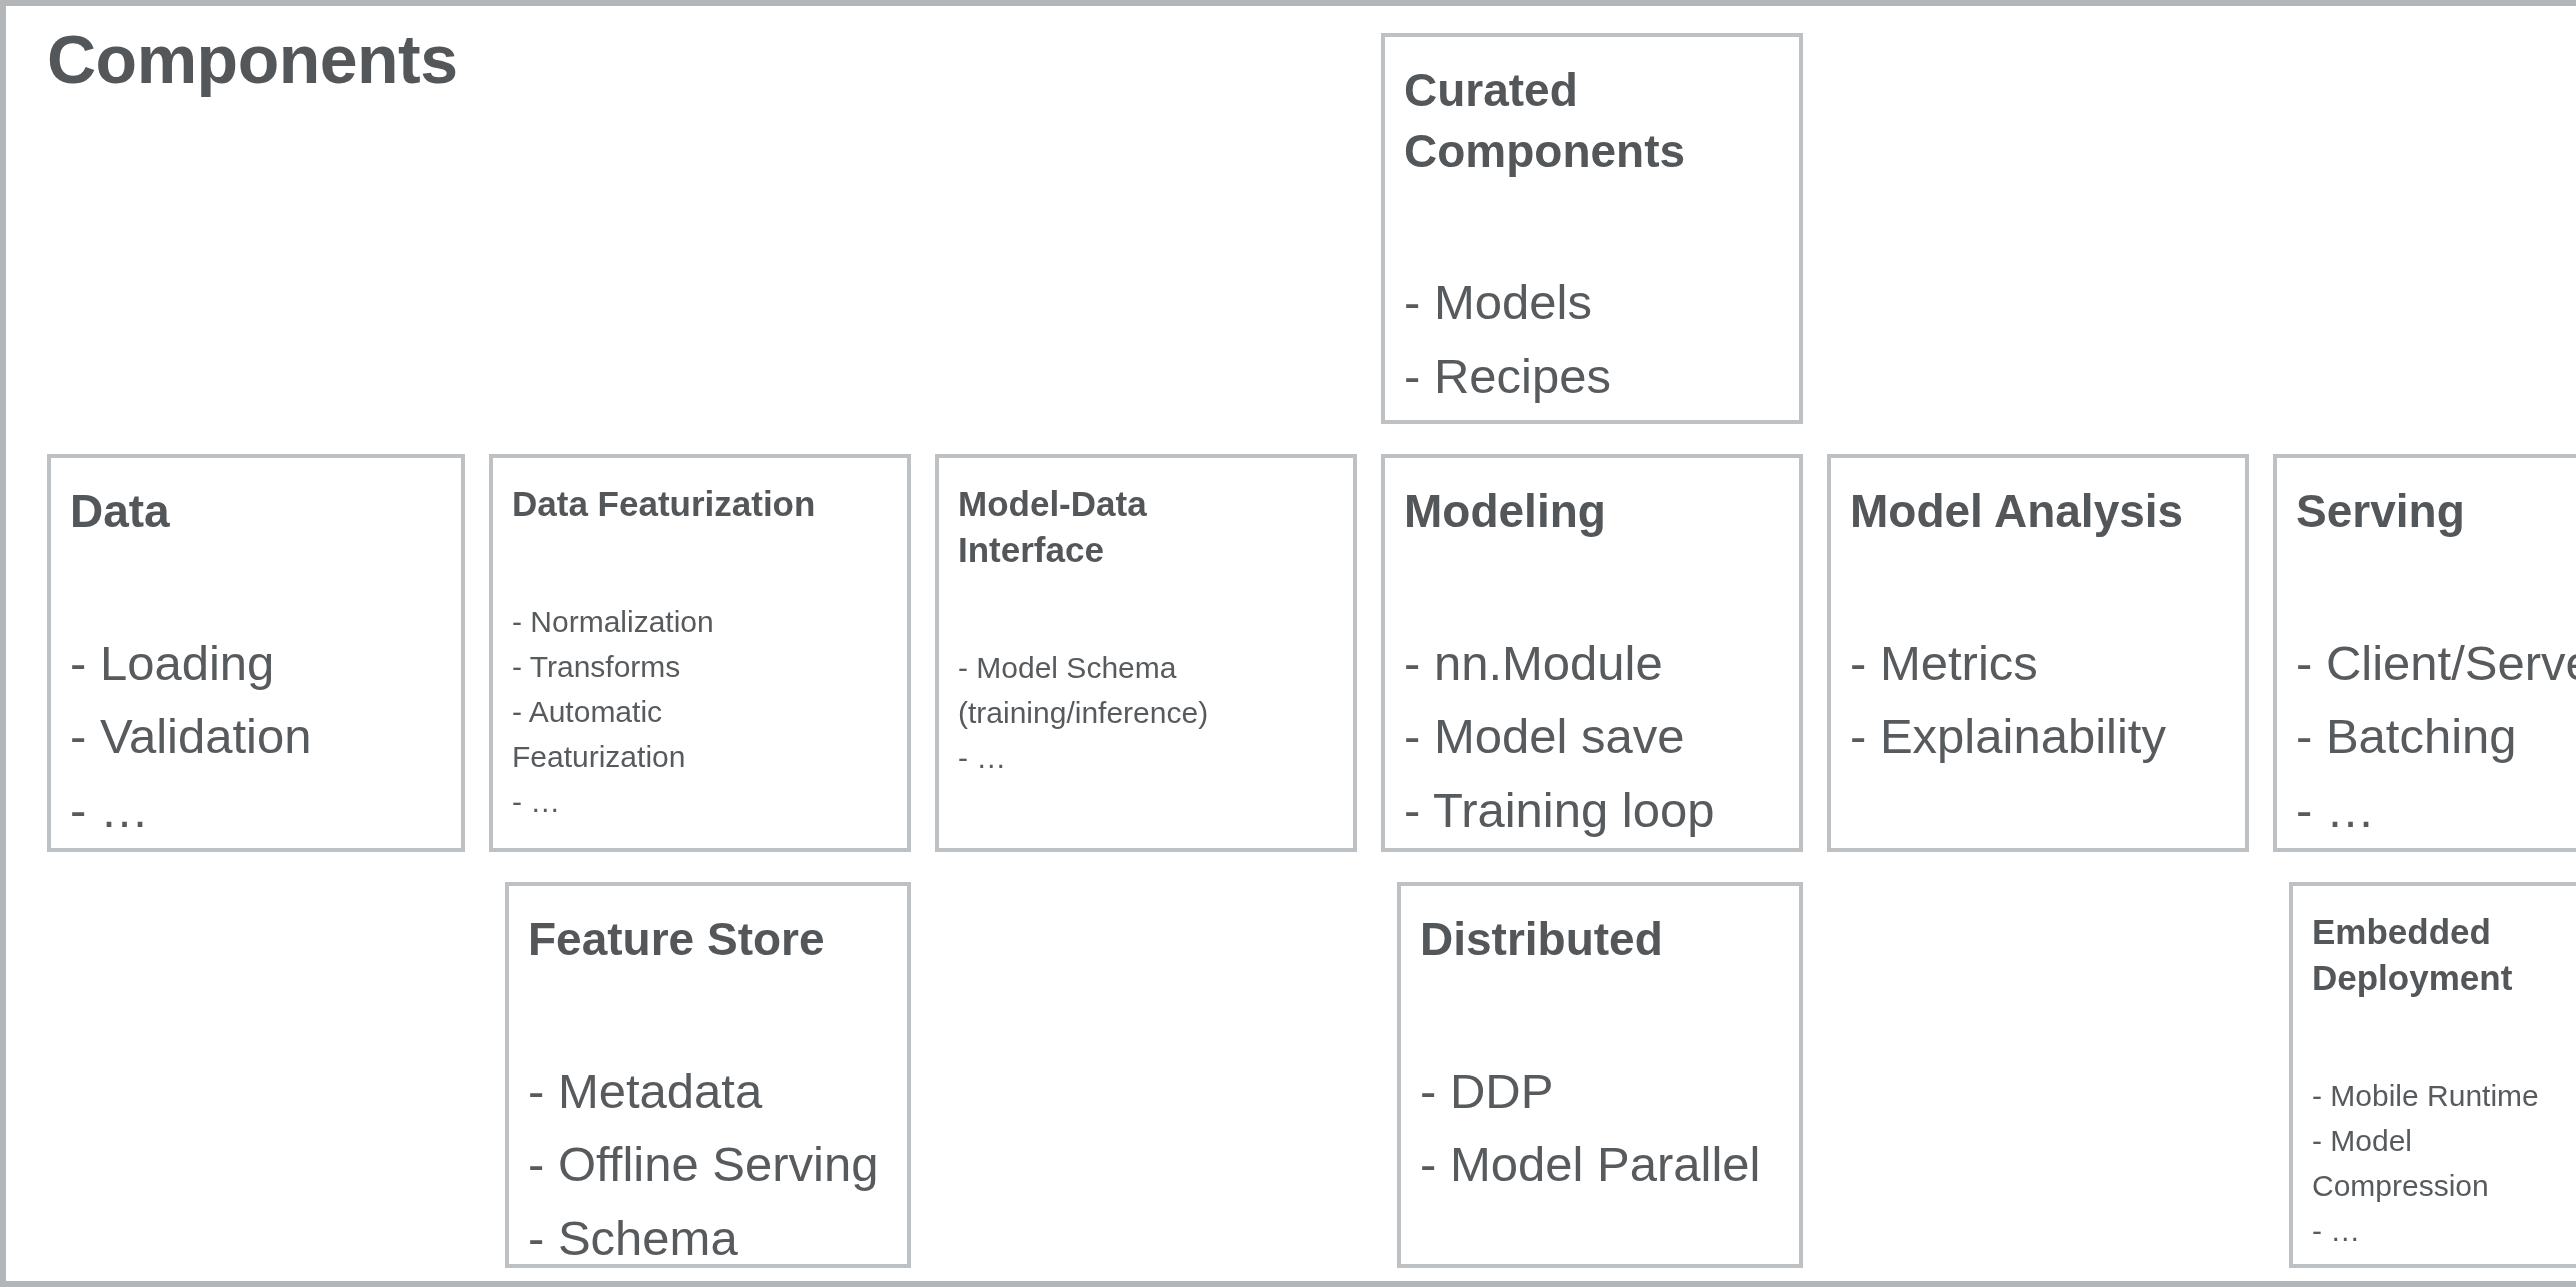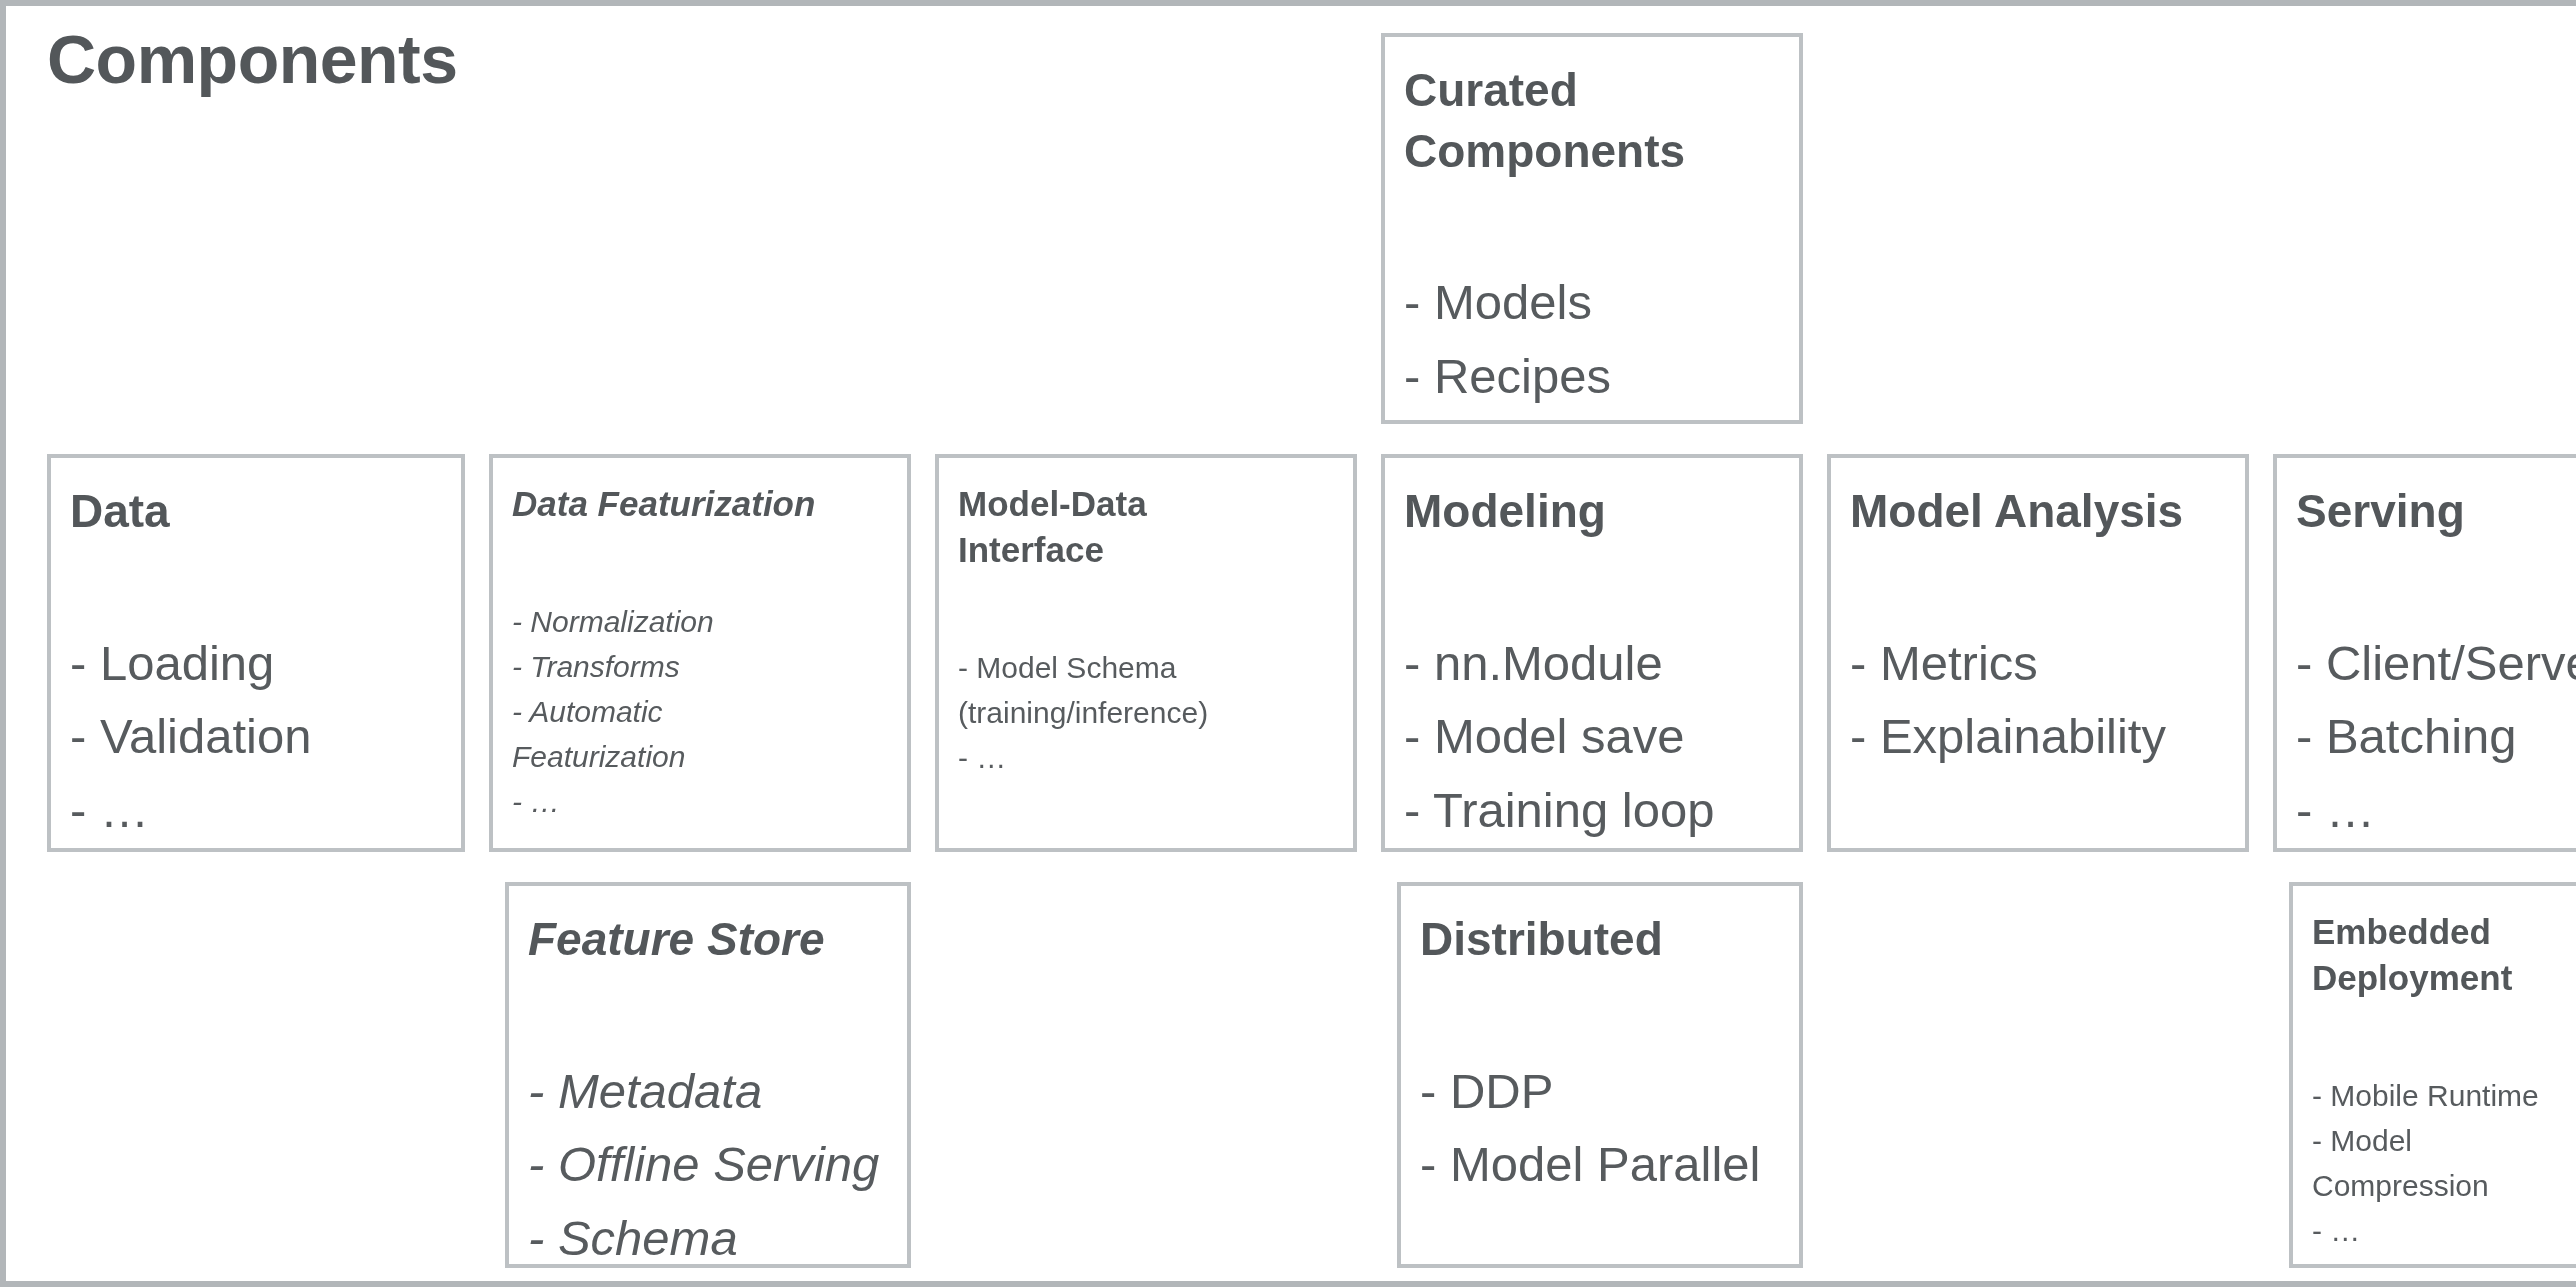--- a/index.html
+++ b/index.html
@@ -39,21 +39,21 @@
     grid-template-rows: 391px 398px 386px;
     row-gap: 30px;
   }
   .box {
     background: #ffffff;
     border: 4.6px solid #bdc1c4;
     box-sizing: border-box;
     padding: 23px 19px;
     overflow: visible;
   }
-  .c1 { grid-column: 1; } .c2 { grid-column: 2; font-style: italic; } .c3 { grid-column: 3; }
+  .c1 { grid-column: 1; } .c2 { grid-column: 2; } .c3 { grid-column: 3; }
   .c4 { grid-column: 4; } .c5 { grid-column: 5; } .c6 { grid-column: 6; }
   .r1 { grid-row: 1; } .r2 { grid-row: 2; } .r3 { grid-row: 3; margin-left: 16px; }
   .box-title {
     margin: 0;
     font-weight: bold;
     color: #53575a;
     line-height: 1.32;
     white-space: pre-wrap;
   }
   .box-list {

